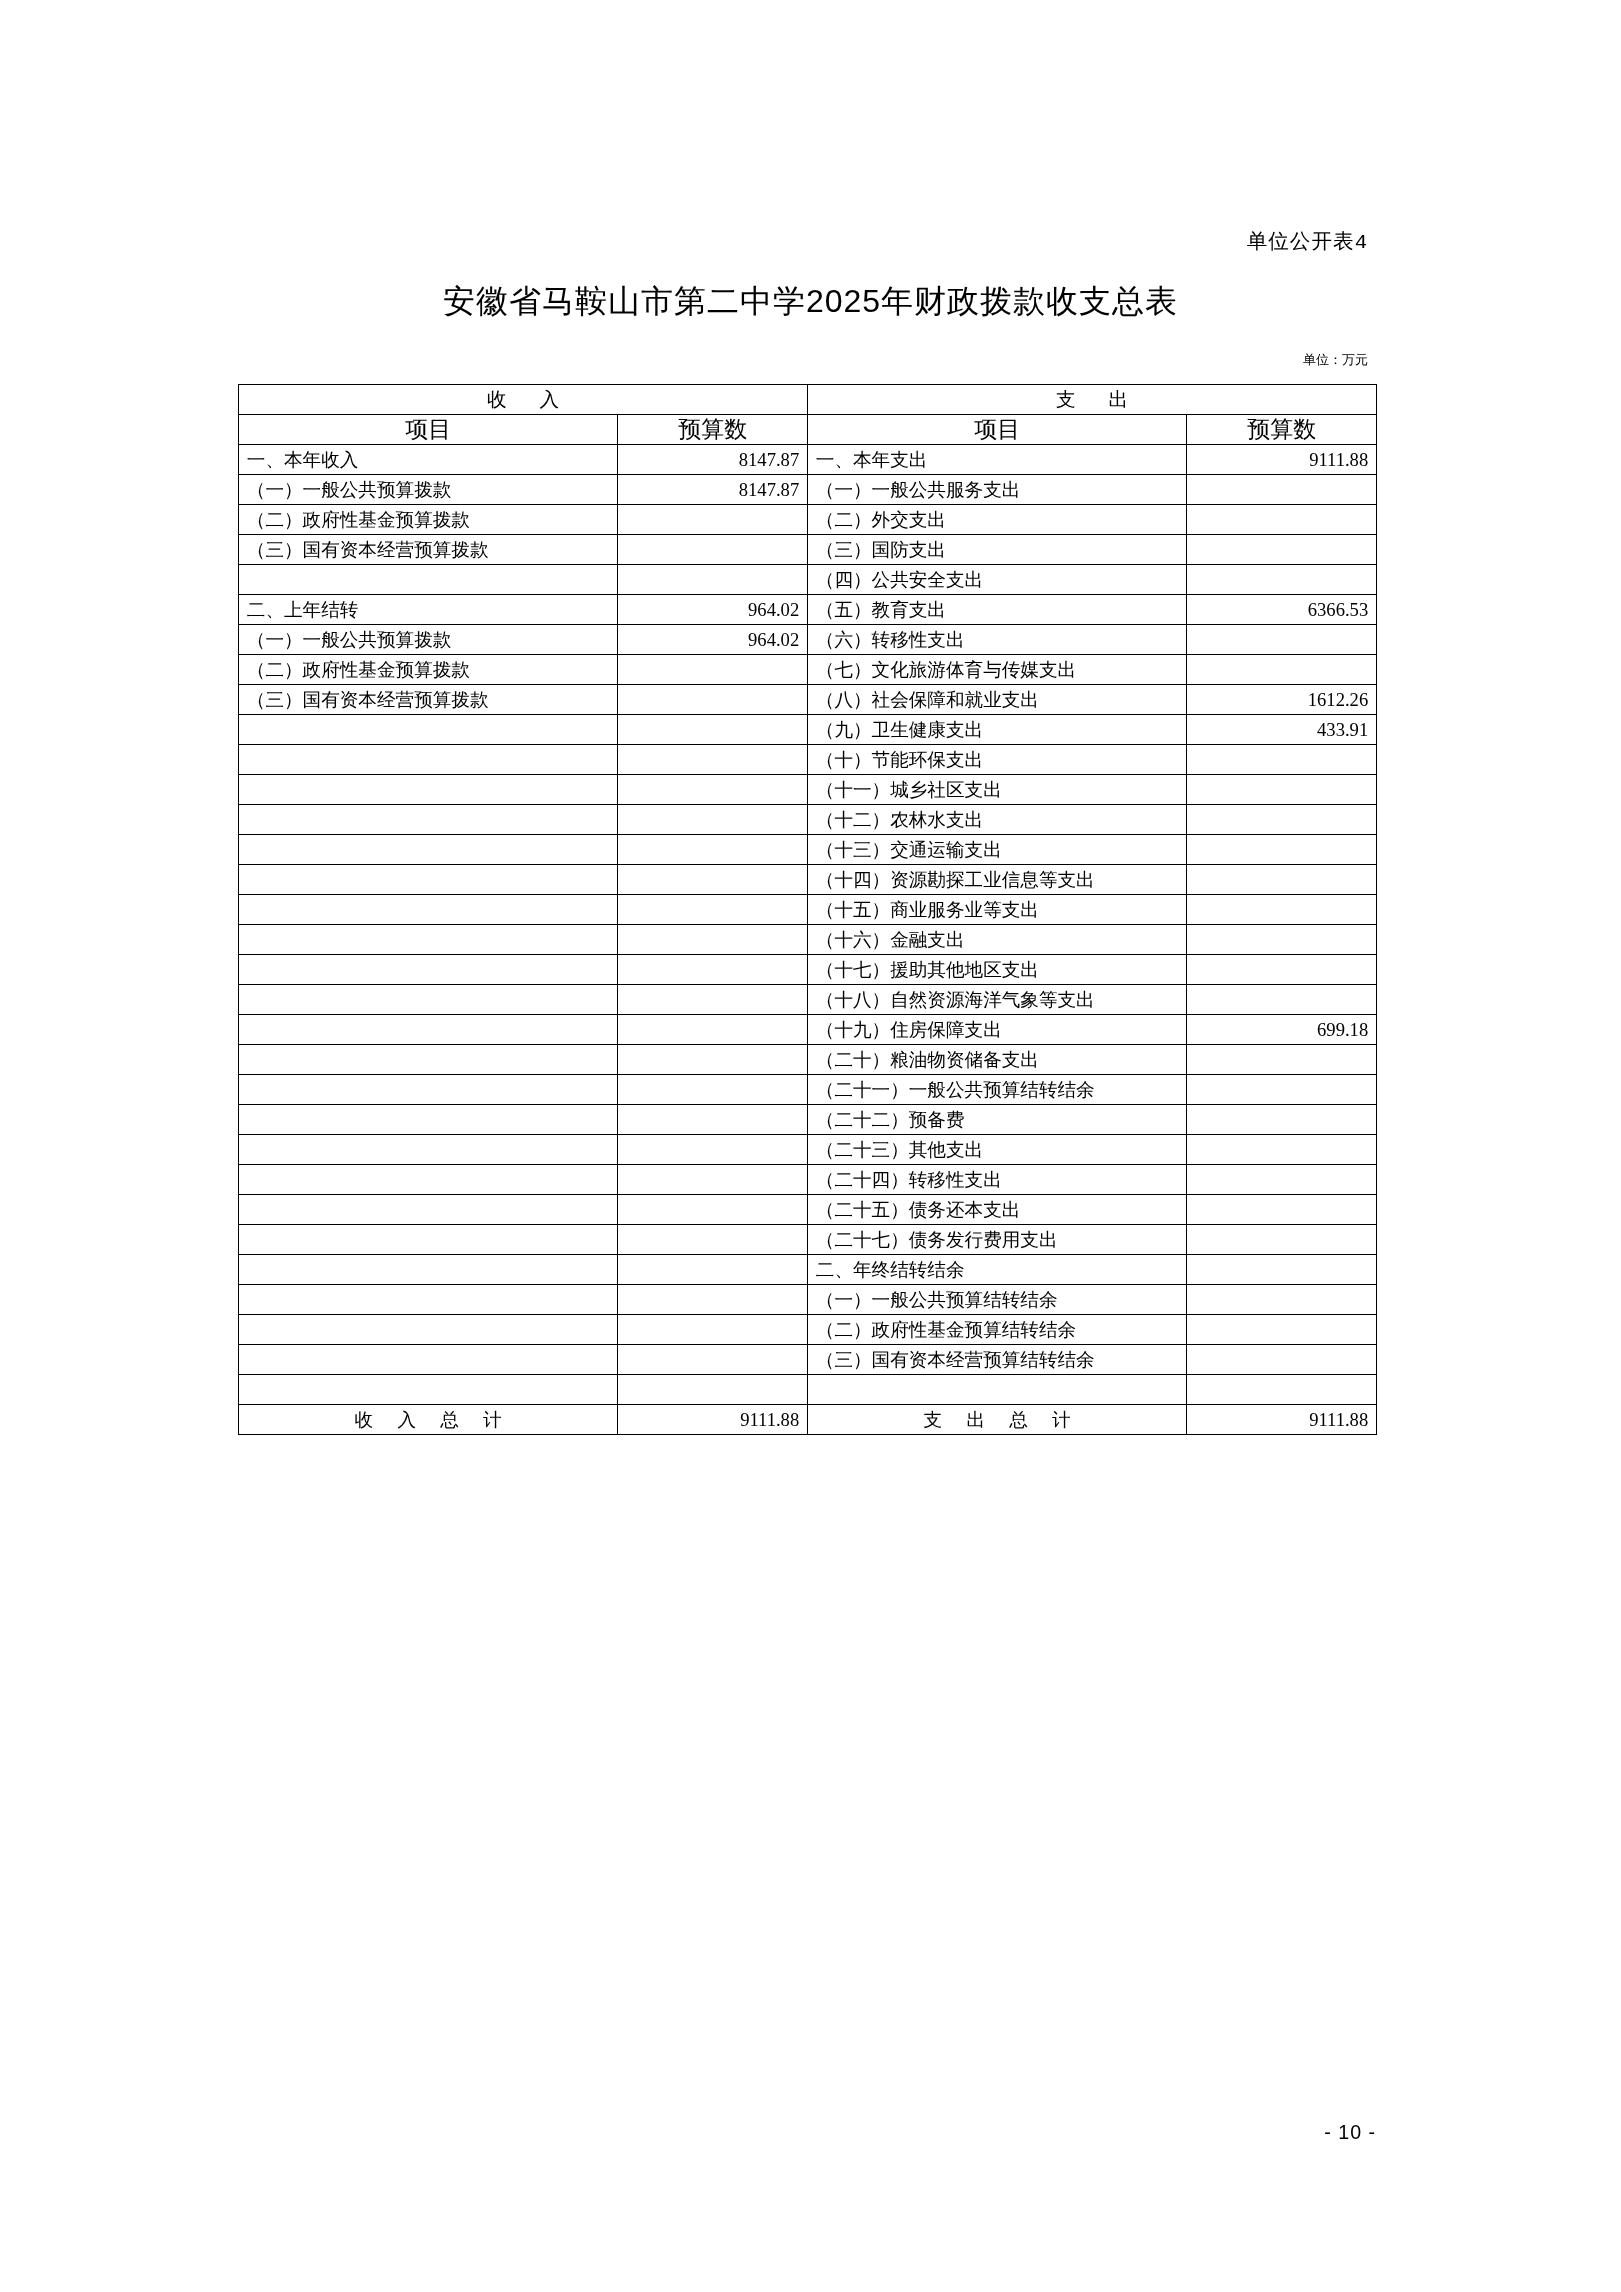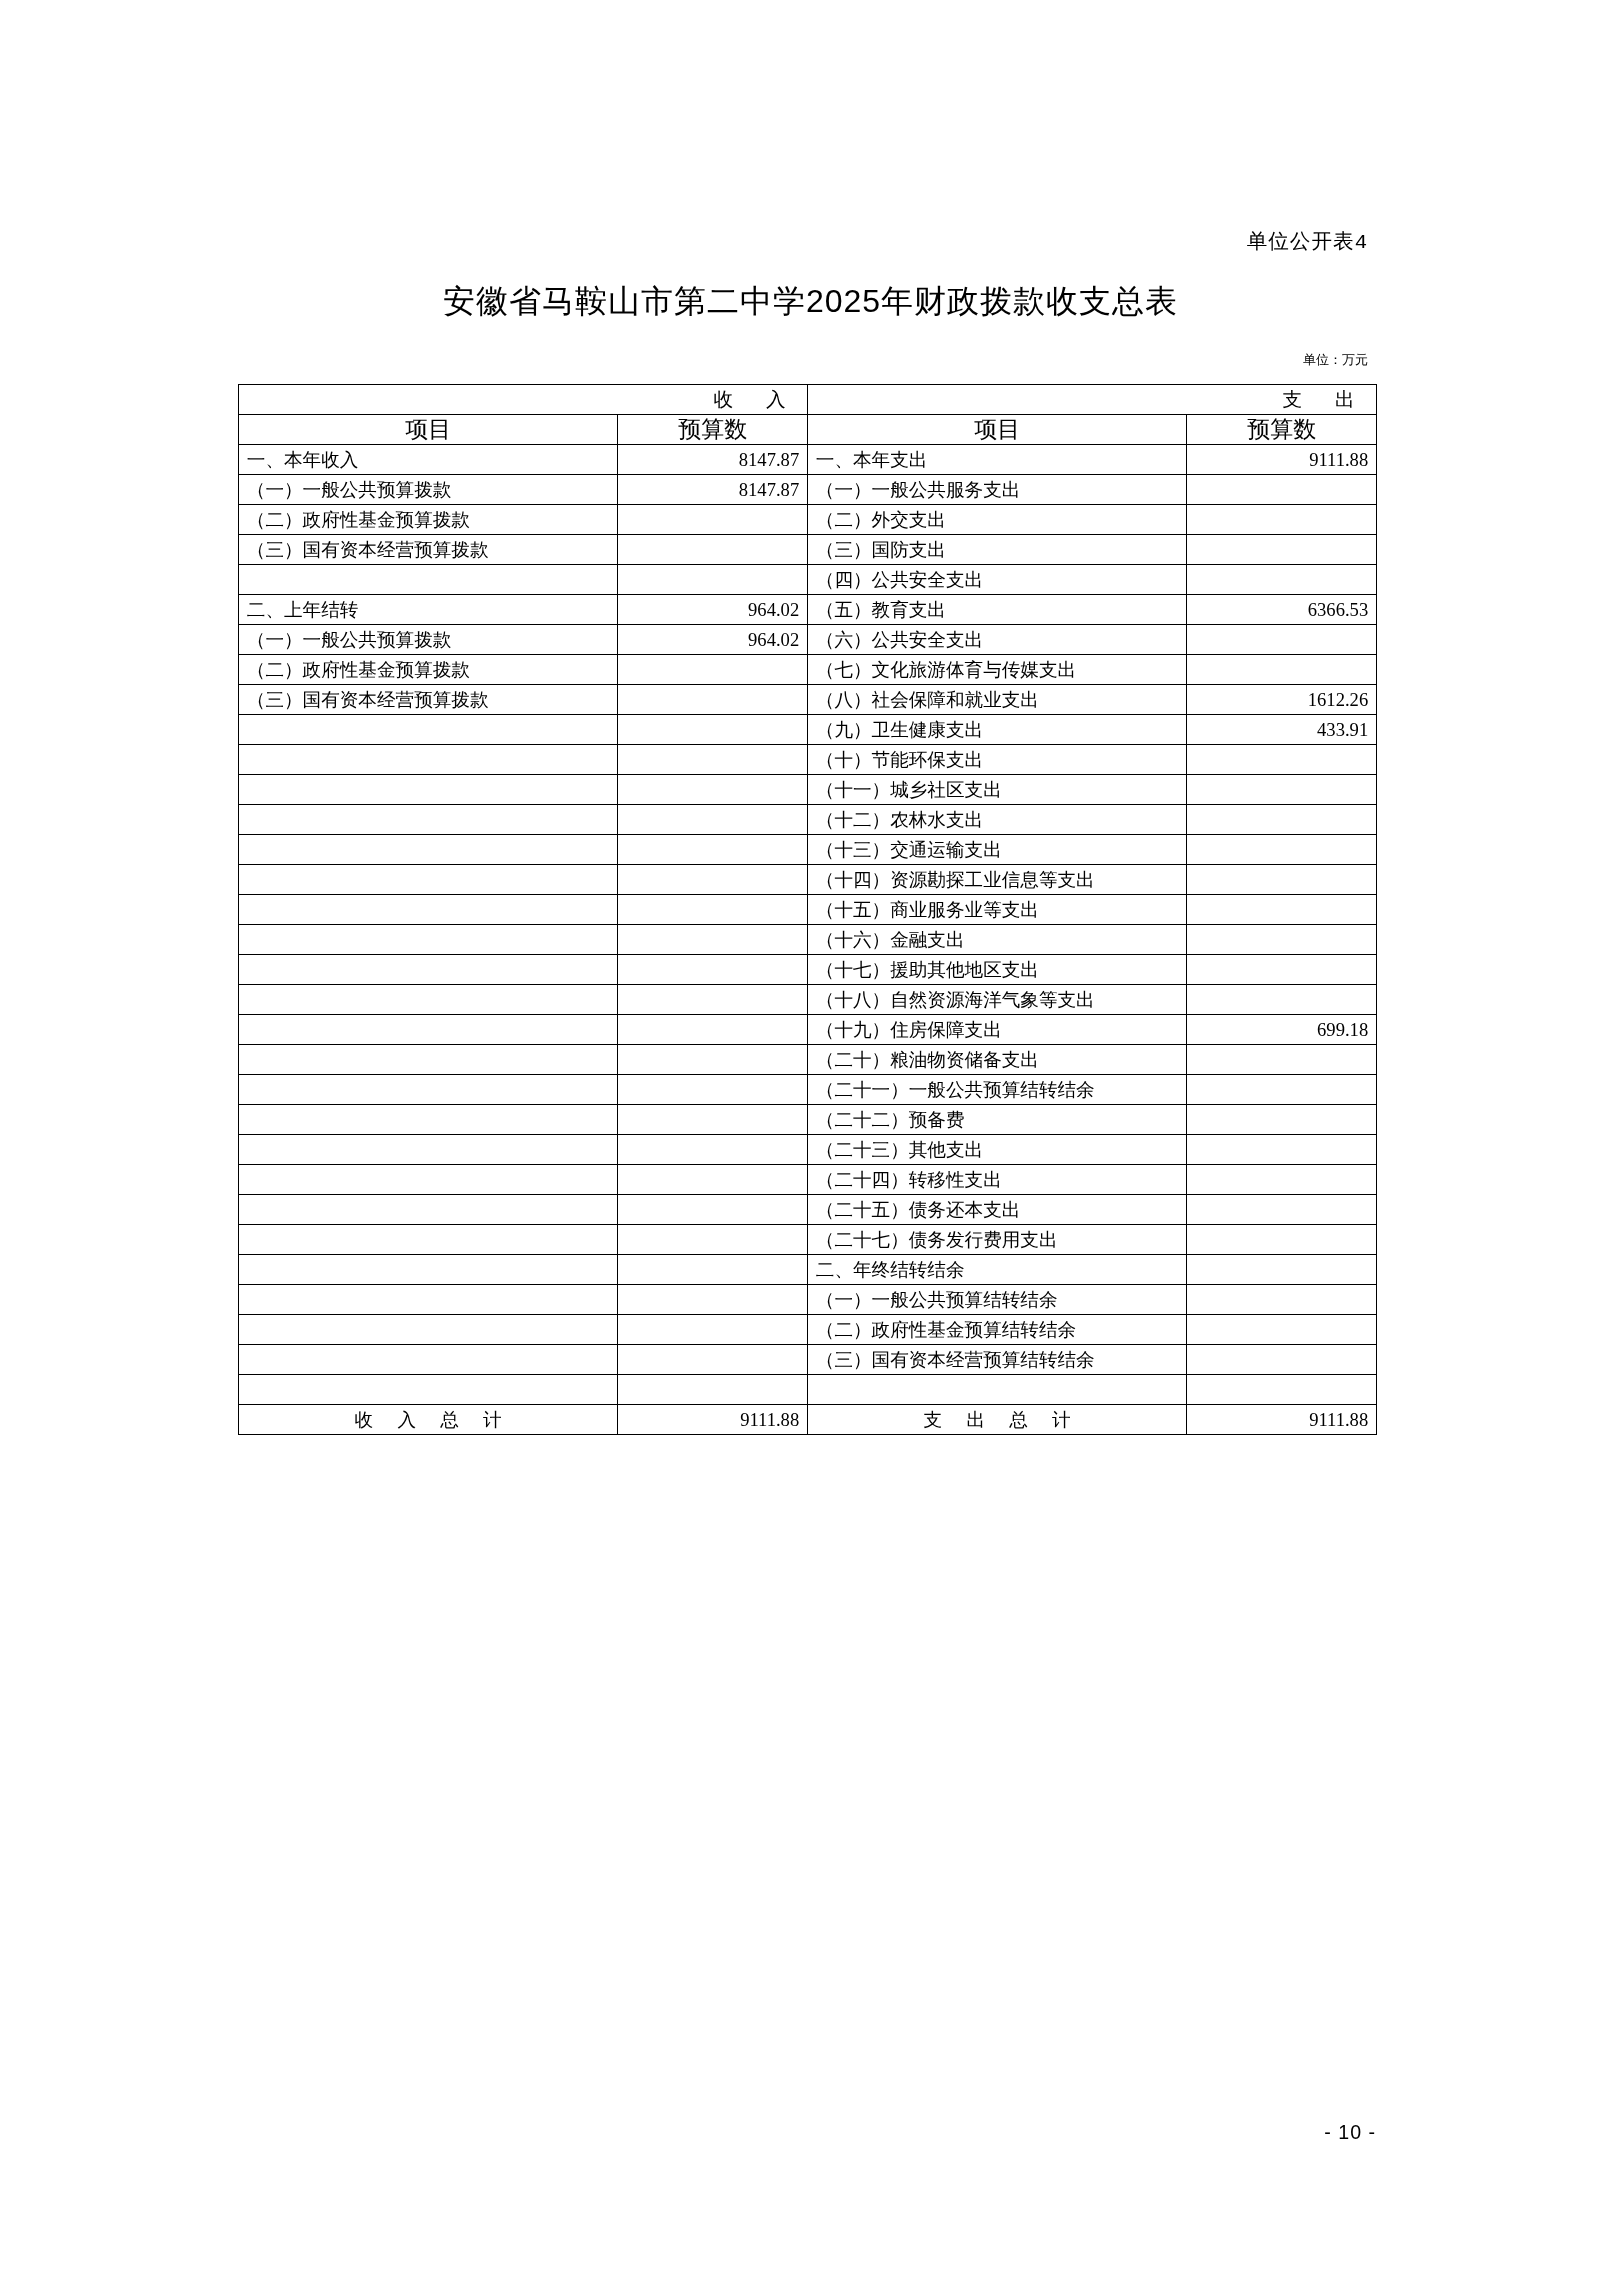--- a/index.html
+++ b/index.html
@@ -61,21 +61,21 @@
     height: 29px;
     padding: 0 7.8px;
     vertical-align: middle;
     line-height: 1.15;
   }
   .c1 { width: 284px; }
   .c2 { width: 142px; }
   .c3 { width: 284px; }
   .c4 { width: 142px; }
   .grp-head {
-    text-align: right;
+    text-align: center;
     height: 37px;
     font-size: 19.6px;
     letter-spacing: 13.7px;
     text-indent: 13.7px;
   }
   .col-head {
     text-align: center;
     height: 33px;
     font-size: 23px;
     margin-left: 29px;
@@ -168,21 +168,21 @@
       </tr>
       <tr>
         <td class="lbl">二、上年结转</td>
         <td class="num">964.02</td>
         <td class="lbl">（五）教育支出</td>
         <td class="num">6366.53</td>
       </tr>
       <tr>
         <td class="lbl">（一）一般公共预算拨款</td>
         <td class="num">964.02</td>
-        <td class="lbl">（六）公共安全支出</td>
+        <td class="lbl">（六）转移性支出</td>
         <td class="num"></td>
       </tr>
       <tr>
         <td class="lbl">（二）政府性基金预算拨款</td>
         <td class="num"></td>
         <td class="lbl">（七）文化旅游体育与传媒支出</td>
         <td class="num"></td>
       </tr>
       <tr>
         <td class="lbl">（三）国有资本经营预算拨款</td>

